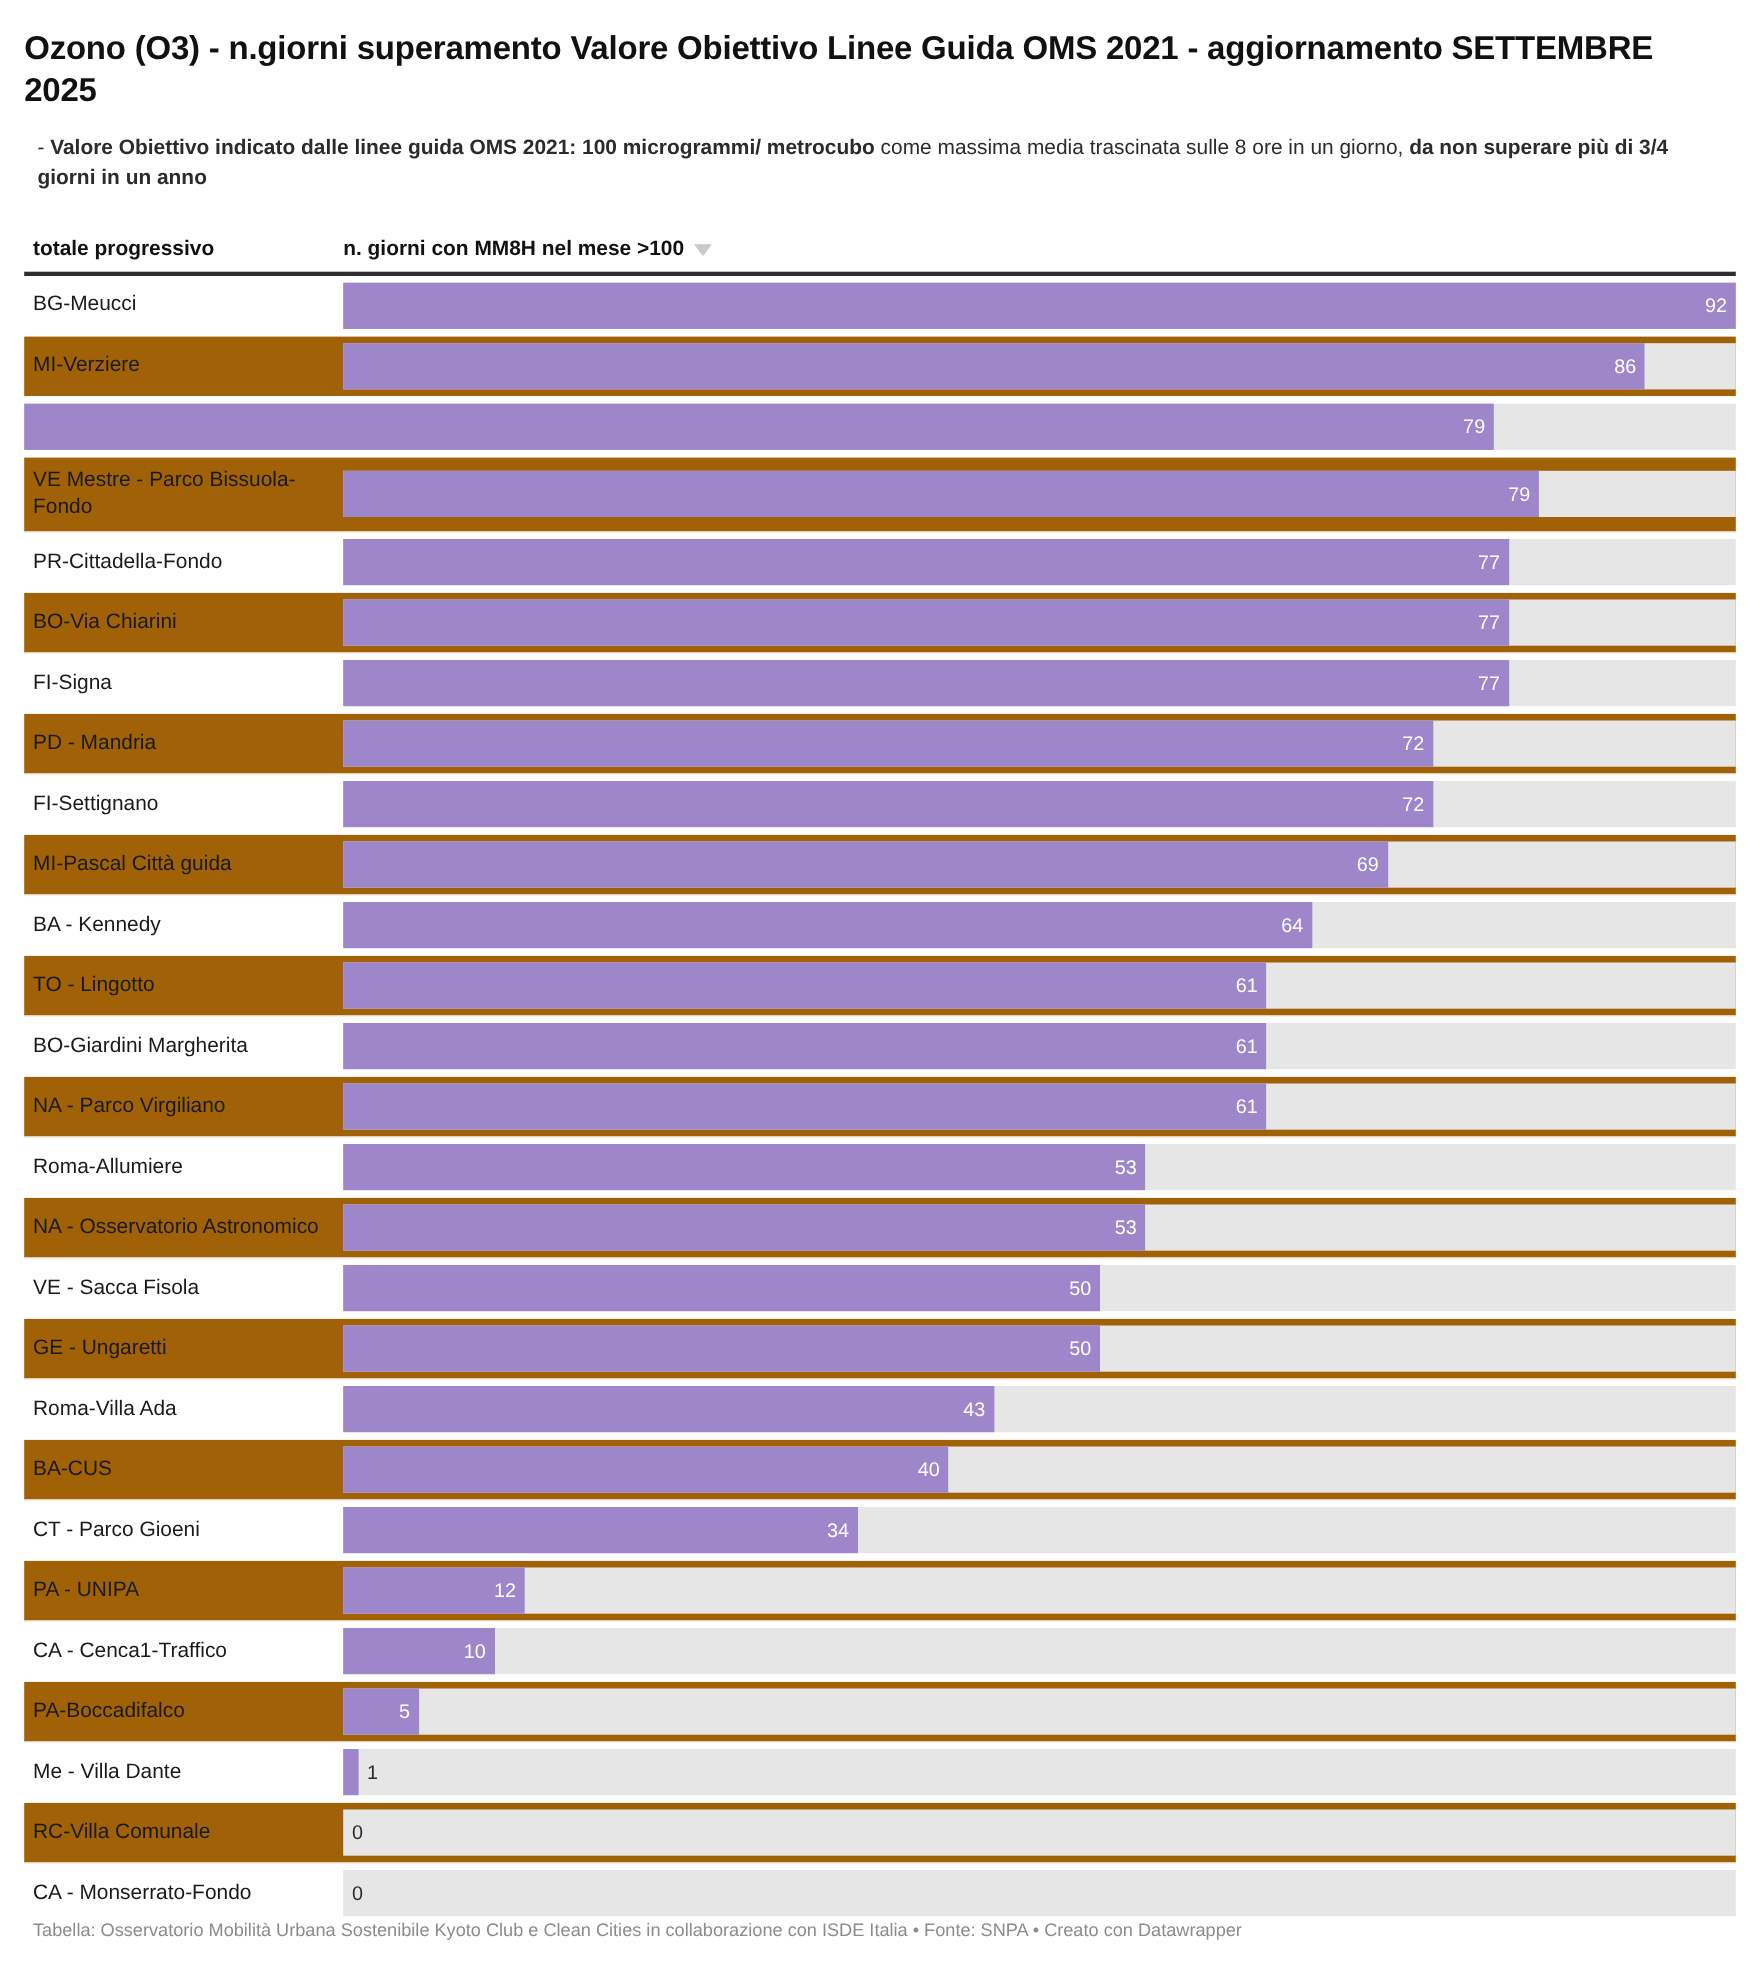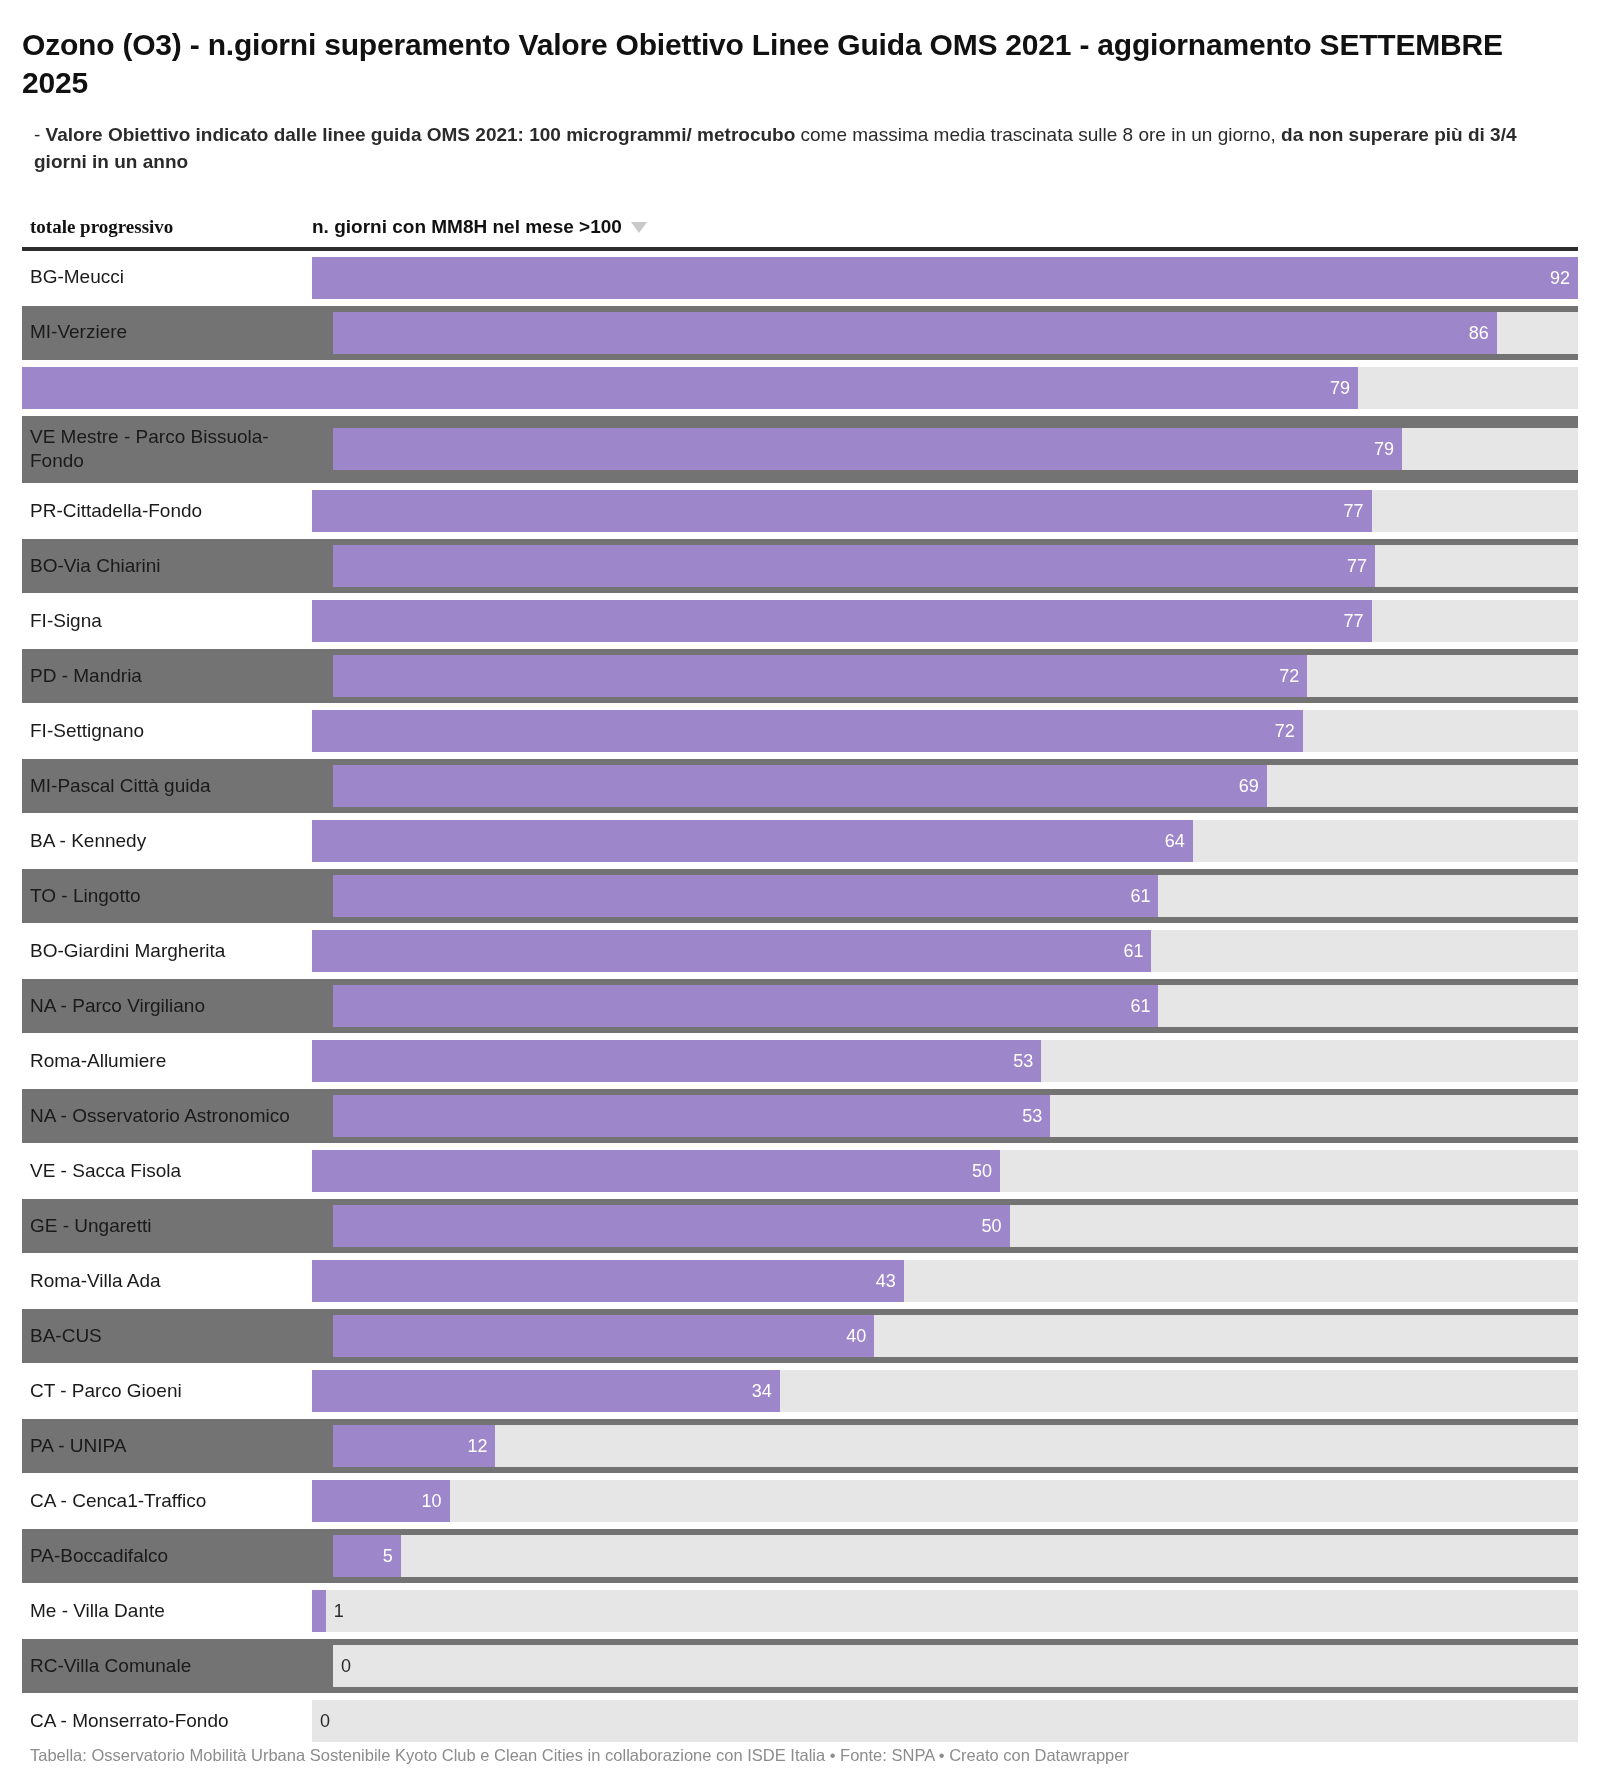--- a/index.html
+++ b/index.html
@@ -48,21 +48,20 @@
     margin-top: 40px;
     padding-bottom: 9px;
     font-size: 19px;
     font-weight: bold;
     color: #111111;
   }
   .col-head .c1 {
     width: 290px;
     flex: 0 0 290px;
     padding-left: 8px;
-    font-family: Liberation Serif, serif;
   }
   .col-head .c2 {
     flex: 1 1 auto;
     display: flex;
     align-items: center;
     gap: 9px;
   }
   .sort-tri {
     display: inline-block;
     width: 0;
@@ -84,21 +83,21 @@
   
   .rows { width: 1556px; }
 
   .row {
     display: flex;
     align-items: center;
     min-height: 44px;
     border-bottom: 1px solid #ffffff;
   }
   .row.odd  { background: #ffffff; }
-  .row.even { background: #737373; gap: 21px; }
+  .row.even { background: #a16207; }
 
   .row .label {
     width: 290px;
     flex: 0 0 290px;
     padding: 9px 14px 9px 8px;
     font-size: 19px;
     line-height: 1.3;
     color: #1a1a1a;
   }
 

